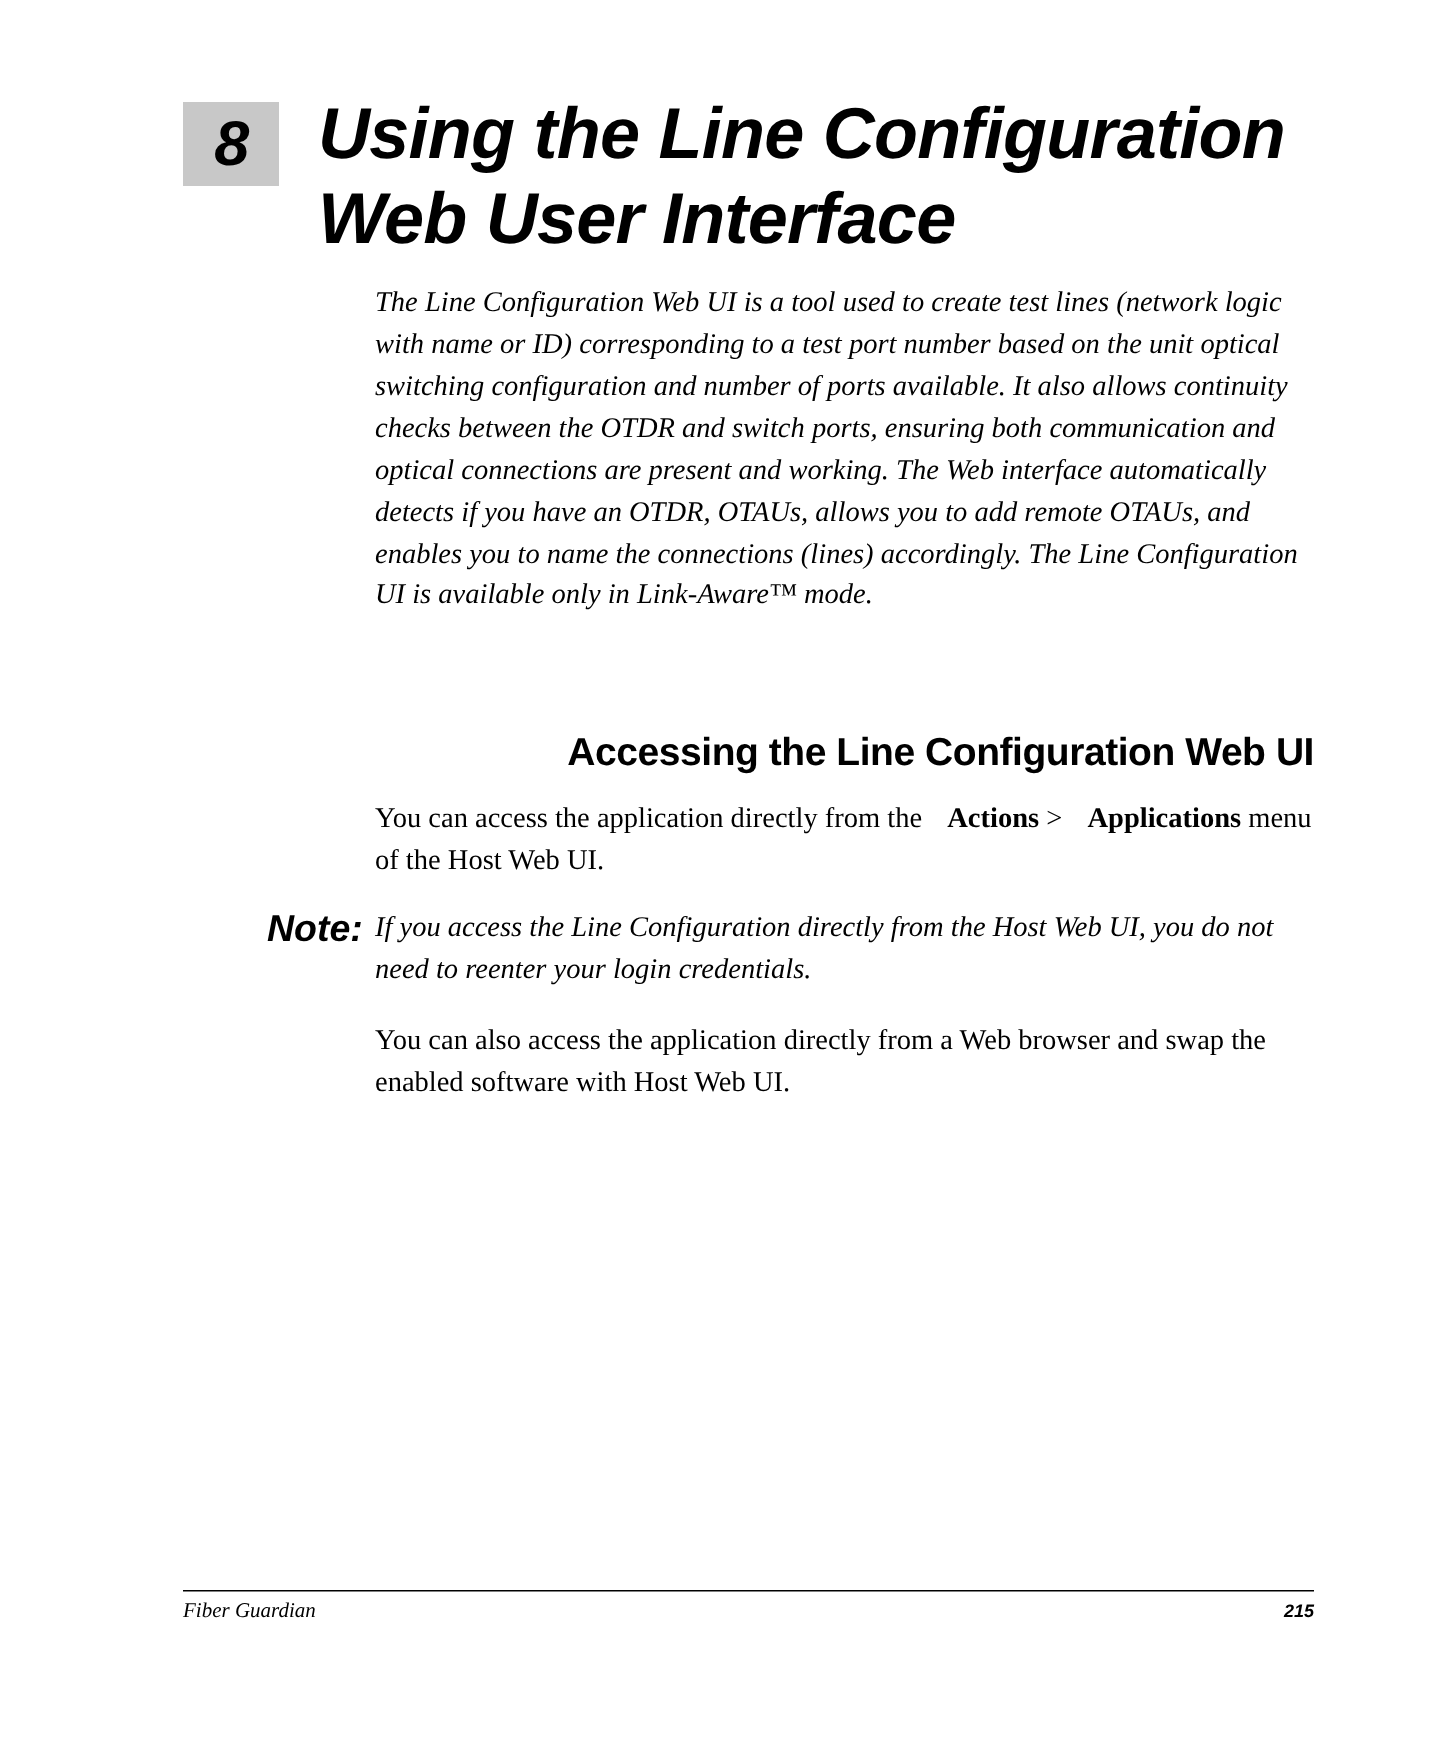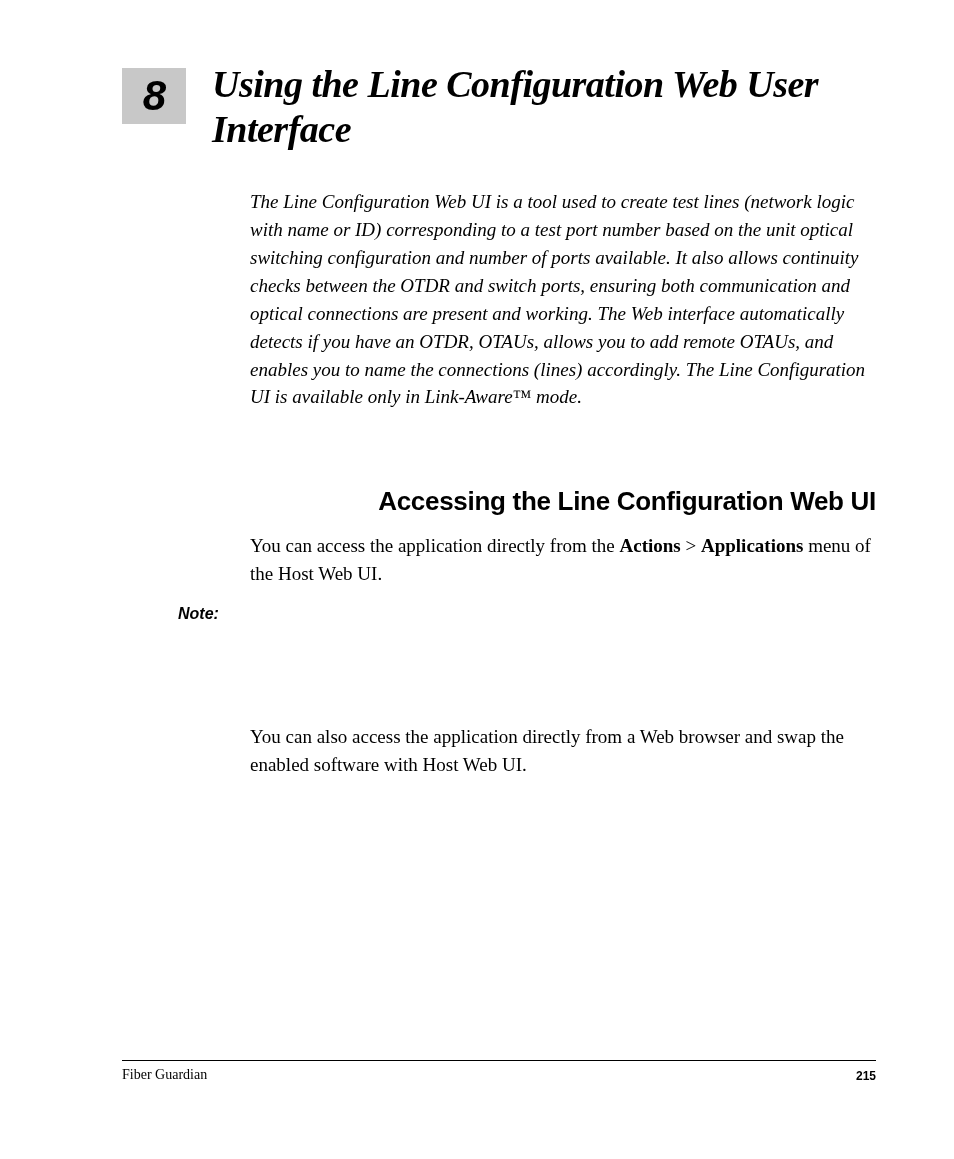--- a/index.html
+++ b/index.html
@@ -39,24 +39,24 @@
   }
   .chapter-num {
     font-family: Arial, Helvetica, sans-serif;
     font-weight: 700;
     font-style: italic;
     font-size: 42px;
     color: #000;
     letter-spacing: -1px;
   }
   .chapter-title {
-    font-family: Liberation Serif, serif;
+    font-family: Liberation Sans, sans-serif;
     font-weight: 700;
     font-style: italic;
-    font-size: 38px;
+    font-size: 48px;
     line-height: 1.18;
     margin-left: 26px;
     letter-spacing: -0.5px;
   }
   .body-col {
     position: absolute;
     left: 250px;
     right: 78px;
   }
   .section-head-col {
@@ -79,45 +79,47 @@
   .h2 {
     font-family: Arial, Helvetica, sans-serif;
     font-weight: 700;
     font-size: 26px;
     letter-spacing: -0.3px;
   }
   .note-label {
     font-family: Arial, Helvetica, sans-serif;
     font-weight: 700;
     font-style: italic;
-    font-size: 16px;
+    font-size: 25px;
     width: 72px;
     flex: 0 0 auto;
     text-align: left;
   }
   .note-body {
     font-family: Georgia, "Times New Roman", serif;
     font-style: italic;
     font-size: 19px;
     line-height: 1.47;
     flex: 1 1 auto;
   }
   .inline-bold {
     font-weight: 700;
+    margin-left: 12px;
   }
   .footer {
     position: absolute;
     left: 122px;
     right: 78px;
     bottom: 76px;
     border-top: 1px solid #000;
     padding-top: 6px;
     display: flex;
     justify-content: space-between;
-    align-items: flex-end;
+    align-items: flex-start;
+    font-style: italic;
   }
   .footer-left {
     font-family: Georgia, "Times New Roman", serif;
     font-size: 14px;
   }
   .footer-right {
     font-family: Arial, Helvetica, sans-serif;
     font-weight: 700;
     font-size: 12px;
   }
@@ -144,23 +146,24 @@
   </div>
 
   <div class="body-col" style="top:532px;">
     <div class="para">
       <span>You can access the application directly from the </span><span class="inline-bold">Actions</span><span> &gt; </span><span class="inline-bold">Applications</span><span> menu of the Host Web UI.</span>
     </div>
   </div>
 
   <div class="note-row" style="top:605px;">
     <div class="note-label">Note:</div>
+    <div class="note-body">If you access the Line Configuration directly from the Host Web UI, you do not need to reenter your login credentials.</div>
   </div>
 
-  <div class="body-col" style="top:680px;margin-top:43px;">
+  <div class="body-col" style="top:680px;">
     <div class="para">You can also access the application directly from a Web browser and swap the enabled software with Host Web UI.</div>
   </div>
 
   <div class="footer">
     <span class="footer-left">Fiber Guardian</span>
     <span class="footer-right">215</span>
   </div>
 
 </div>
 

